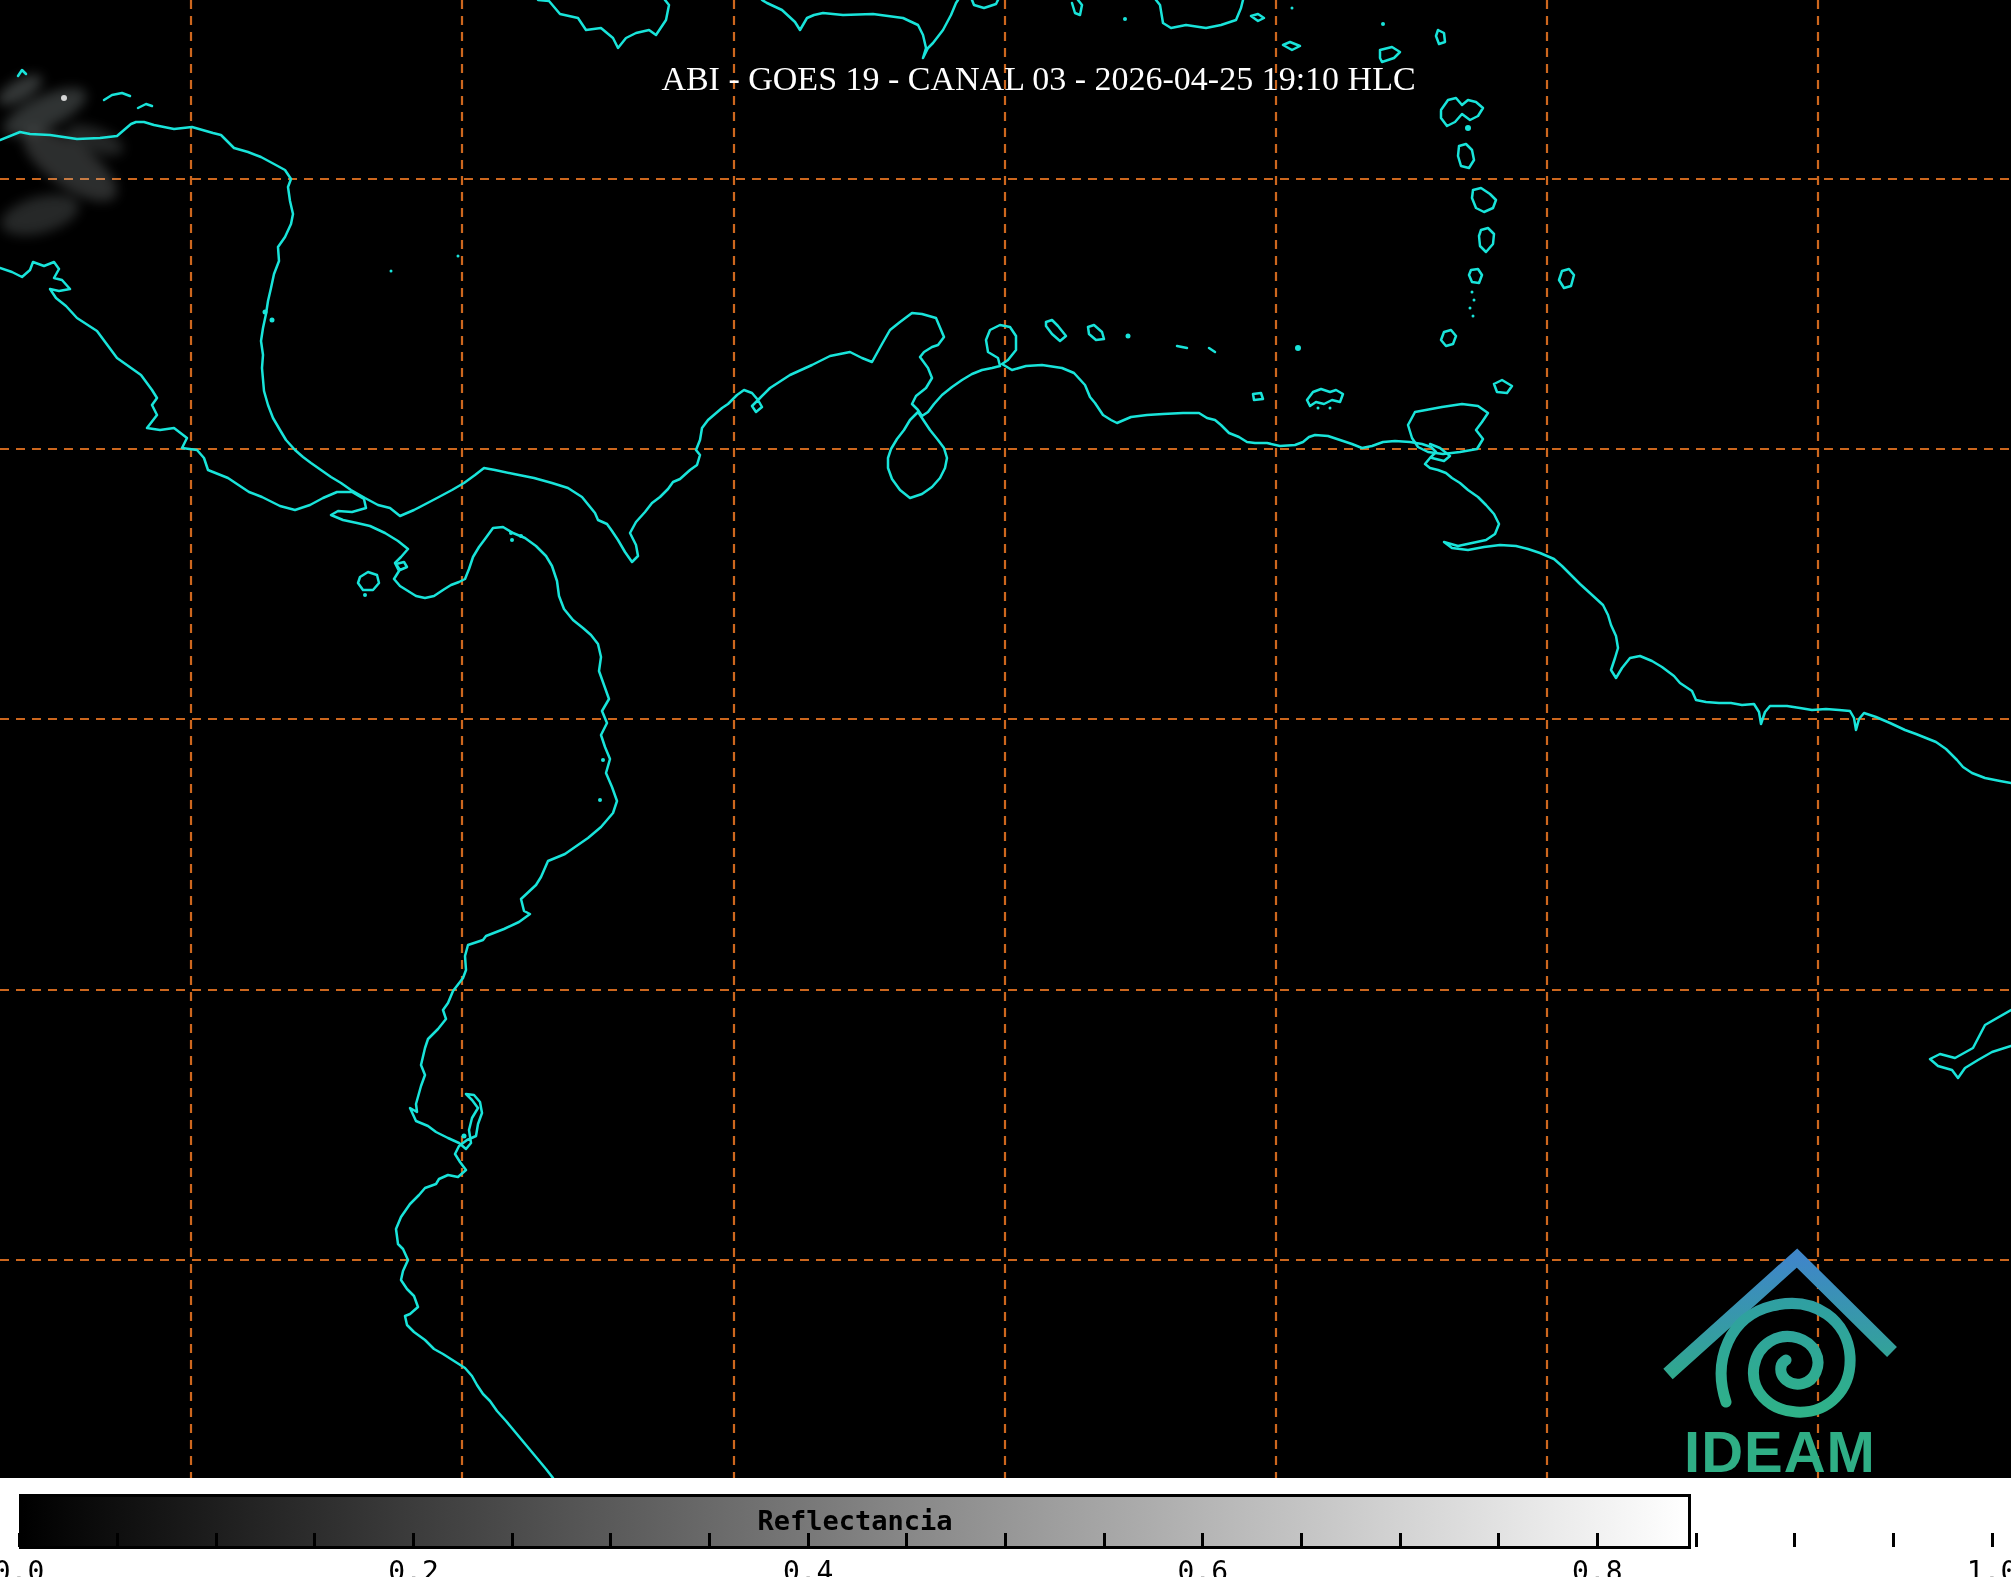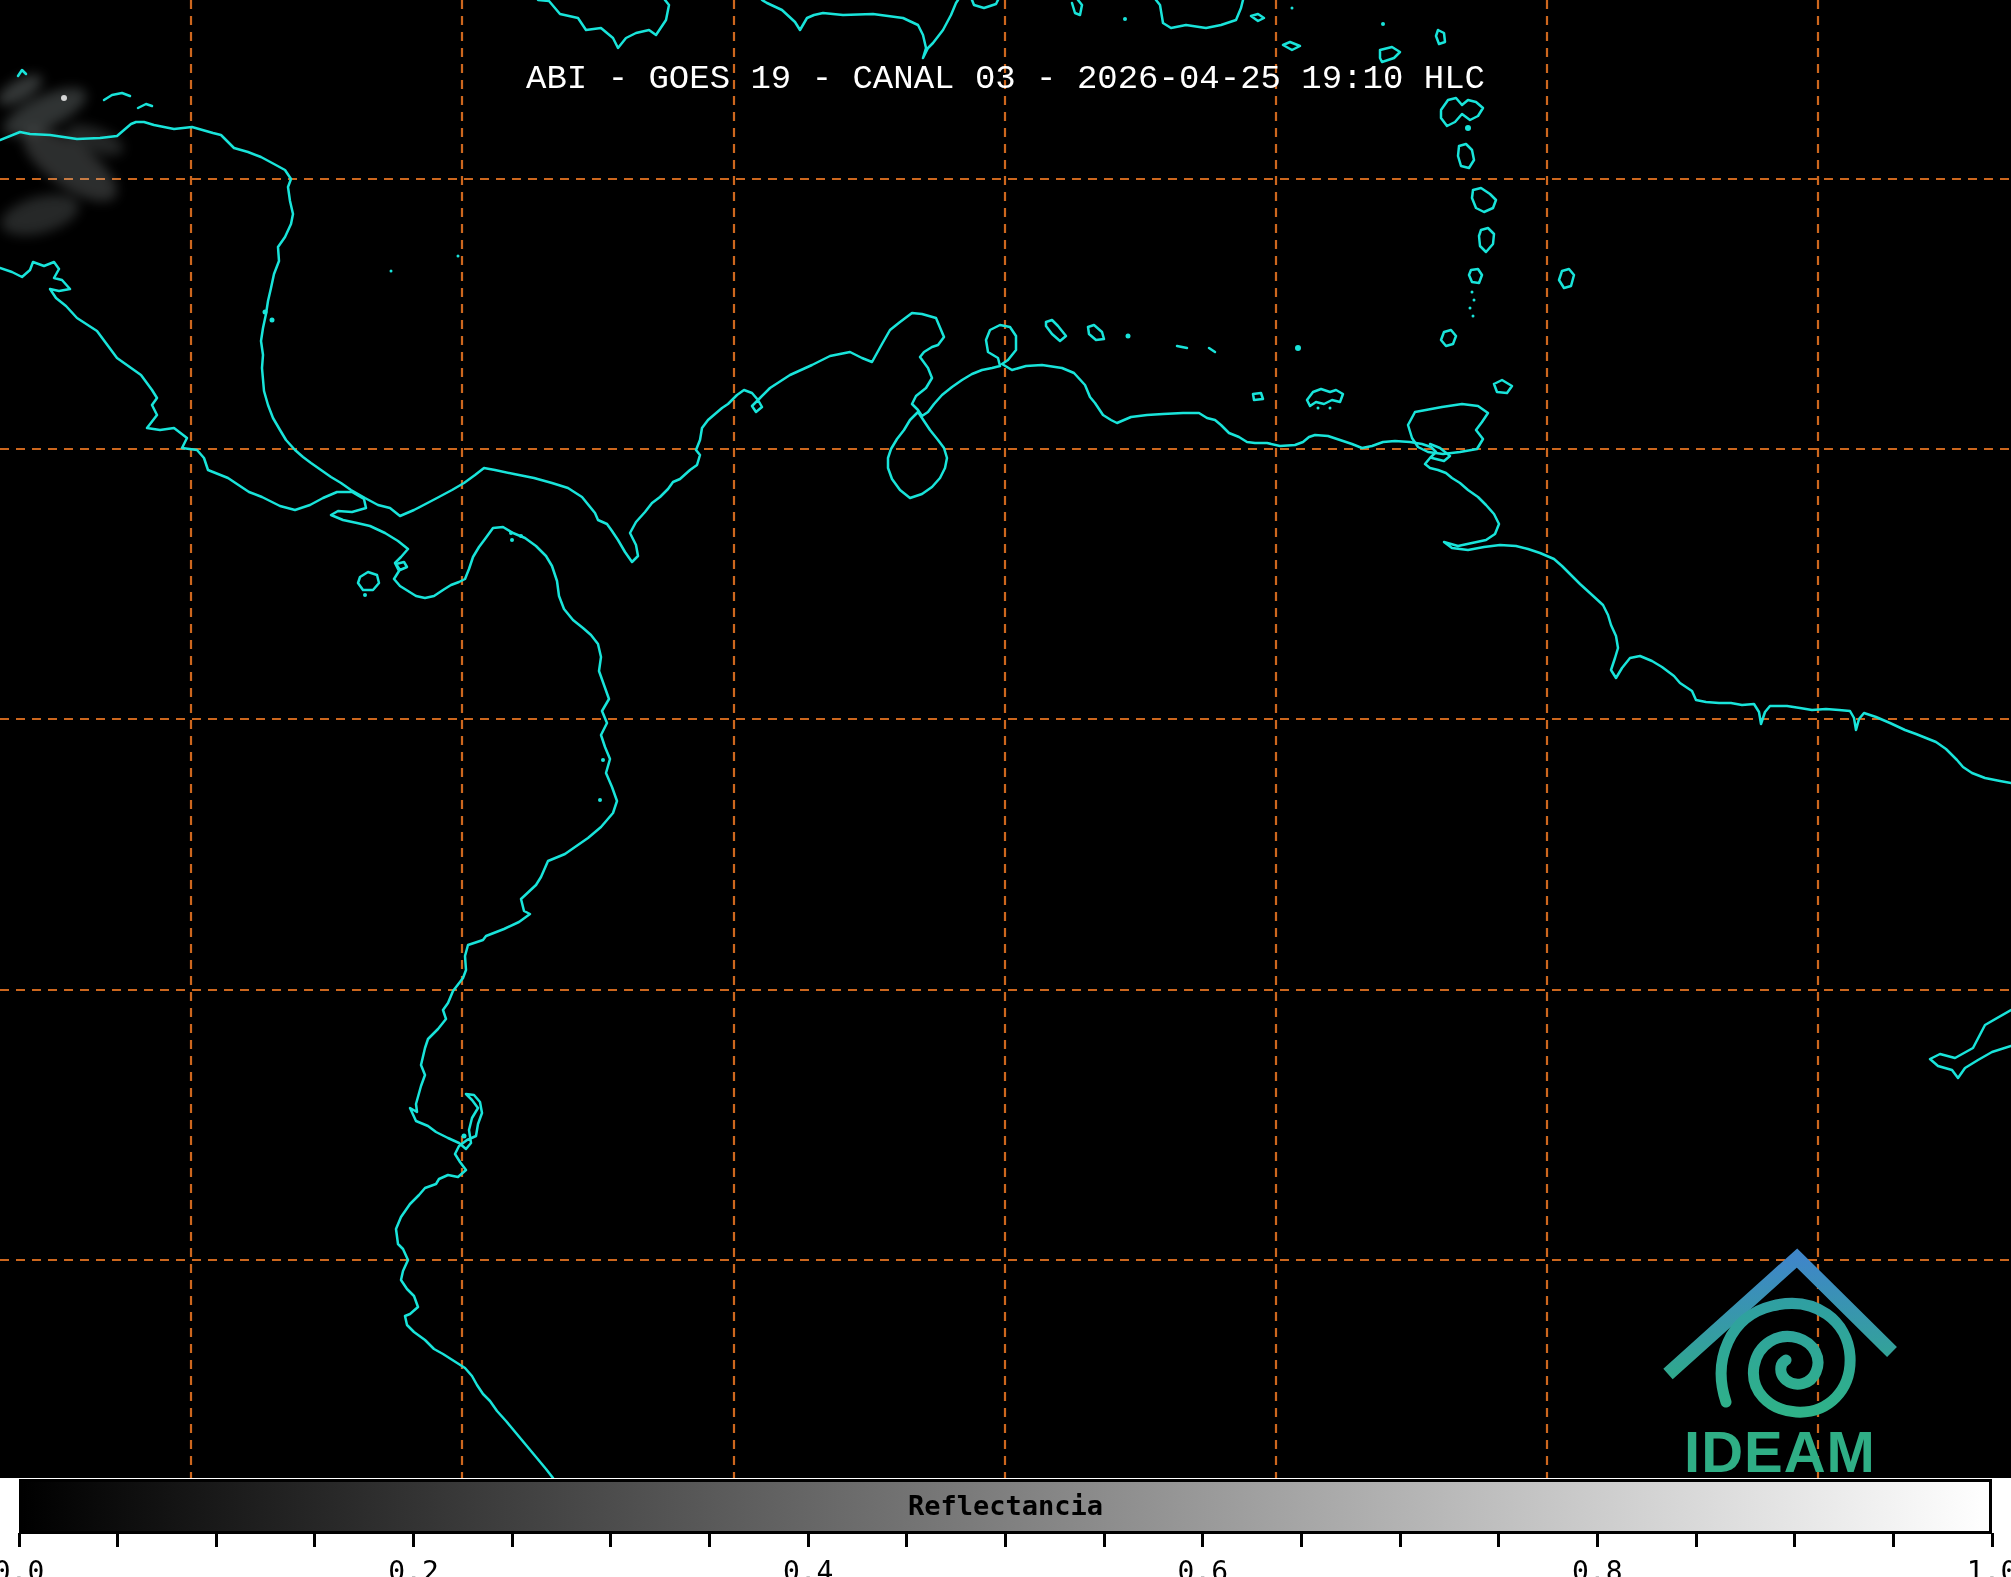--- a/index.html
+++ b/index.html
@@ -1,21 +1,21 @@
 <!DOCTYPE html>
 <html><head>
 <meta charset="utf-8">
 <style>
   html,body{margin:0;padding:0;background:#000;}
   .stage{position:relative;width:2011px;height:1577px;background:#000;overflow:hidden;
          font-family:"DejaVu Sans Mono","Liberation Mono",monospace;}
   #map-svg{position:absolute;left:0;top:0;}
-  .title{position:absolute;top:60px;left:50%;transform:translateX(-50%);
+  .title{position:absolute;top:60px;left:50%;transform:translateX(-50%);margin-left:33px;
          color:#fff;font-size:34px;letter-spacing:0px;white-space:nowrap;
-         font-family:Liberation Mono, monospace;}
+         font-family:Liberation Serif, serif;}
   .band{position:absolute;left:0;width:2011px;background:#fff;}
   .bar{position:absolute;box-sizing:border-box;border:3px solid #000;}
   .bar-label{position:absolute;top:50%;left:50%;transform:translate(-50%,-54%);
              font-weight:bold;font-size:27px;color:#000;white-space:nowrap;
              font-family:"DejaVu Sans Mono","Liberation Mono",monospace;}
   .tick{position:absolute;width:3px;background:#000;}
   .tick-label{position:absolute;transform:translateX(-50%);font-size:28px;color:#000;
               font-family:"DejaVu Sans Mono","Liberation Mono",monospace;white-space:nowrap;}
 </style>
 </head>
@@ -118,21 +118,21 @@
         <circle cx="365" cy="595" r="2" fill="#19e4da" stroke="none"></circle>
       </g>
       <g>
         <path d="M 1668,1374 L 1797,1258 L 1892,1352" stroke="url(#roofGrad)" stroke-width="14" fill="none" stroke-linecap="butt" stroke-linejoin="miter"></path>
         <path d="M 1726,1402 C 1712,1360 1730,1316 1772,1306 C 1816,1295 1848,1322 1850,1356 C 1852,1390 1828,1414 1796,1412 C 1768,1410 1750,1390 1754,1366 C 1758,1344 1778,1332 1798,1338 C 1814,1343 1822,1358 1816,1372 C 1811,1384 1796,1388 1786,1380 C 1779,1374 1779,1364 1786,1360" stroke="url(#spiralGrad)" stroke-width="11" fill="none" stroke-linecap="round"></path>
         <text x="1780" y="1472" fill="#2fae85" text-anchor="middle" font-family="&quot;Liberation Sans&quot;, sans-serif" font-size="58" font-weight="bold" letter-spacing="1">IDEAM</text>
       </g>
     </svg>
   <div class="title">ABI - GOES 19 - CANAL 03 - 2026-04-25 19:10 HLC</div>
   <div class="band" id="colorbar-band" style="top: 1478px; height: 99px; background: rgb(255, 255, 255);">
-    <div class="bar" id="colorbar-bar" style="left: 19px; top: 1px; width: 1973px; height: 55px; border-color: rgb(0, 0, 0); background: linear-gradient(to right, rgb(0, 0, 0), rgb(255, 255, 255));">
+    <div class="bar" id="colorbar-bar" style="left: 19px; top: 16px; width: 1672px; height: 55px; border-color: rgb(0, 0, 0); background: linear-gradient(to right, rgb(0, 0, 0), rgb(255, 255, 255));">
       <div class="bar-label">Reflectancia</div>
     </div>
     <div id="colorbar-ticks">
         <div class="tick" style="left: 17.5px; top: 55px; height: 14px; background: rgb(0, 0, 0);"></div>
         <div class="tick" style="left: 116.15px; top: 55px; height: 14px; background: rgb(0, 0, 0);"></div>
         <div class="tick" style="left: 214.8px; top: 55px; height: 14px; background: rgb(0, 0, 0);"></div>
         <div class="tick" style="left: 313.45px; top: 55px; height: 14px; background: rgb(0, 0, 0);"></div>
         <div class="tick" style="left: 412.1px; top: 55px; height: 14px; background: rgb(0, 0, 0);"></div>
         <div class="tick" style="left: 510.75px; top: 55px; height: 14px; background: rgb(0, 0, 0);"></div>
         <div class="tick" style="left: 609.4px; top: 55px; height: 14px; background: rgb(0, 0, 0);"></div>

